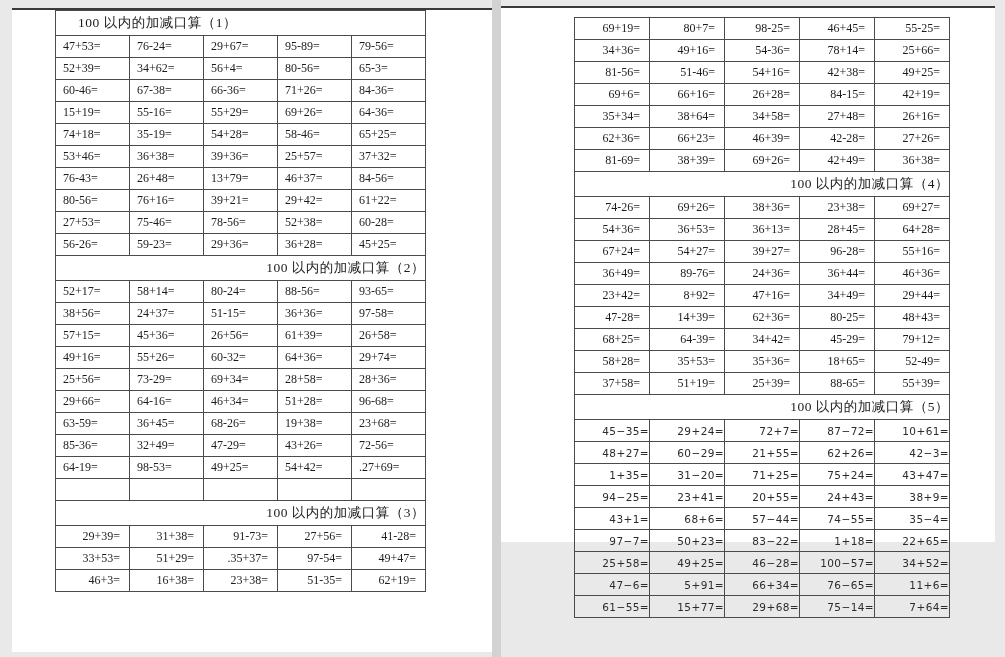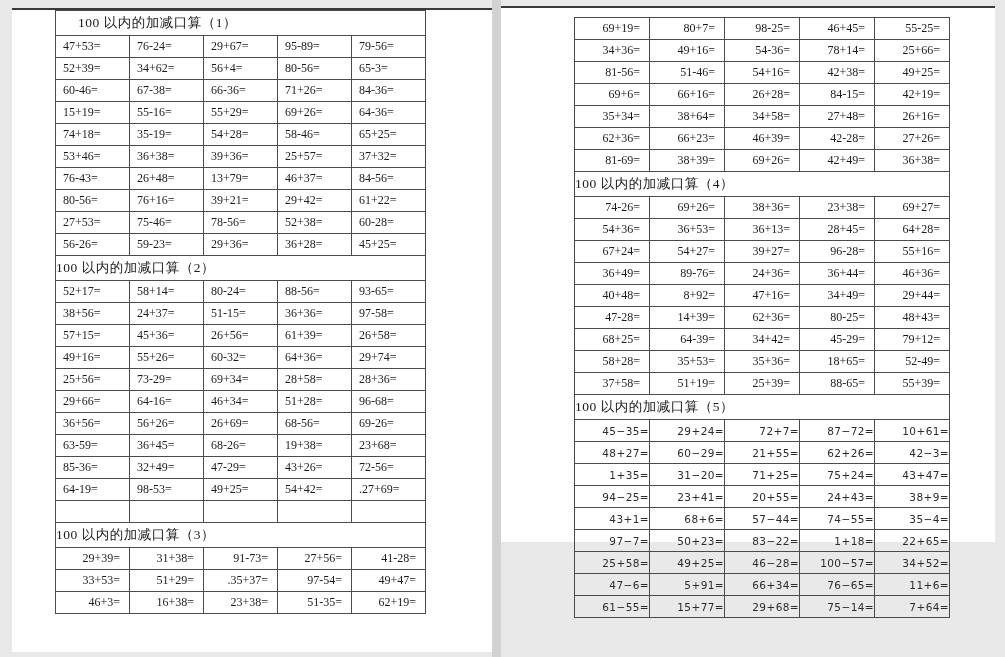--- a/index.html
+++ b/index.html
@@ -34,21 +34,21 @@
     font-size:12px;
     color:#1c1c1c;
     padding:0;
     white-space:nowrap;
     overflow:hidden;
     vertical-align:middle;
   }
   td.title-cell {
     height:25px;
     font-size:13.5px;
-    text-align:left;
+    text-align:right;
     letter-spacing:0.5px;
   }
   td.title-cell.align-left { text-align:left; padding-left:22px; }
   td.serif-left  { text-align:left;  padding-left:7px;  font-family:"Liberation Serif", serif; }
   td.serif-right { text-align:right; padding-right:9px; font-family:"Liberation Serif", serif; }
   td.sans-left   {
     text-align:right; padding-left:5px;
     font-family:"DejaVu Sans", sans-serif;
     font-size:10.5px; color:#2b2b2b; letter-spacing:0.4px;
   }
@@ -181,27 +181,20 @@
           <td class="serif-left">28+36=</td>
         </tr>
         <tr>
           <td class="serif-left">29+66=</td>
           <td class="serif-left">64-16=</td>
           <td class="serif-left">46+34=</td>
           <td class="serif-left">51+28=</td>
           <td class="serif-left">96-68=</td>
         </tr>
         <tr>
-          <td class="serif-left">36+56=</td>
-          <td class="serif-left">56+26=</td>
-          <td class="serif-left">26+69=</td>
-          <td class="serif-left">68-56=</td>
-          <td class="serif-left">69-26=</td>
-        </tr>
-        <tr>
           <td class="serif-left">63-59=</td>
           <td class="serif-left">36+45=</td>
           <td class="serif-left">68-26=</td>
           <td class="serif-left">19+38=</td>
           <td class="serif-left">23+68=</td>
         </tr>
         <tr>
           <td class="serif-left">85-36=</td>
           <td class="serif-left">32+49=</td>
           <td class="serif-left">47-29=</td>
@@ -334,21 +327,21 @@
           <td class="serif-right">55+16=</td>
         </tr>
         <tr>
           <td class="serif-right">36+49=</td>
           <td class="serif-right">89-76=</td>
           <td class="serif-right">24+36=</td>
           <td class="serif-right">36+44=</td>
           <td class="serif-right">46+36=</td>
         </tr>
         <tr>
-          <td class="serif-right">40+48=</td>
+          <td class="serif-right">23+42=</td>
           <td class="serif-right">8+92=</td>
           <td class="serif-right">47+16=</td>
           <td class="serif-right">34+49=</td>
           <td class="serif-right">29+44=</td>
         </tr>
         <tr>
           <td class="serif-right">47-28=</td>
           <td class="serif-right">14+39=</td>
           <td class="serif-right">62+36=</td>
           <td class="serif-right">80-25=</td>

